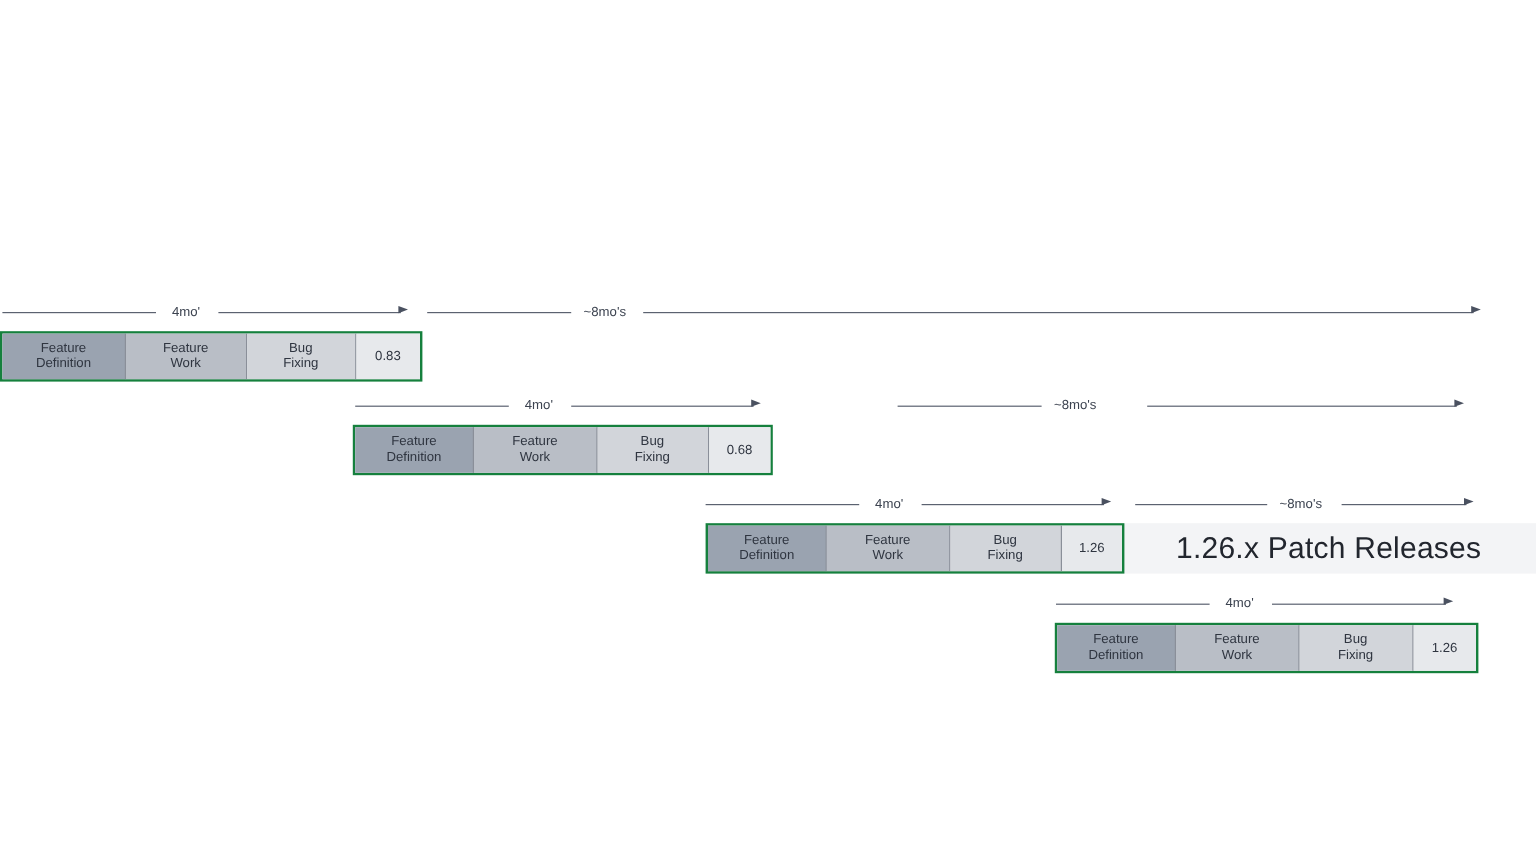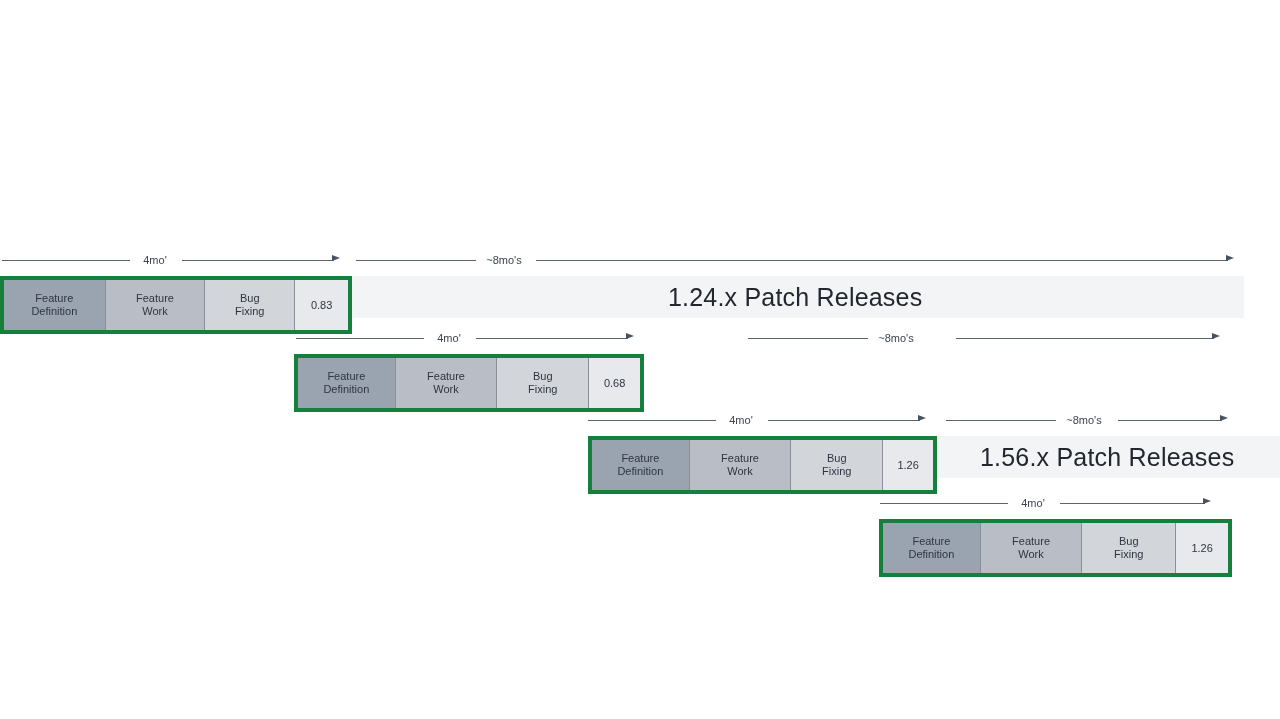--- a/index.html
+++ b/index.html
@@ -57,23 +57,23 @@
     line-height: 16px;
     color: #3c4350;
     white-space: nowrap;
     text-align: center;
   }
 
   
   .phases {
     position: absolute;
     display: flex;
-    border: 4px solid #15803d;
+    border: 2px solid #15803d;
     box-sizing: border-box;
-    height: 58px;
+    height: 42px;
   }
   .phase {
     box-sizing: border-box;
     height: 100%;
     display: flex;
     flex-direction: column;
     align-items: center;
     justify-content: center;
     font-size: 11px;
     line-height: 13px;
@@ -122,23 +122,20 @@
       <div class="arrowhead" style="left:330px;"></div>
     </div>
 
     <div class="rail" style="left:356px; top:0px; width:890px;">
       <div class="seg" style="left:0px; width:120px;"></div>
       <div class="rail-label" style="left:118px; width:60px;">~8mo's</div>
       <div class="seg" style="left:180px; width:692px;"></div>
       <div class="arrowhead" style="left:870px;"></div>
     </div>
 
-    <div class="patch-band" style="left:0px; top:24px; width:1244px;">
-      <div class="patch-label" style="left:668px;">1.24.x Patch Releases</div>
-    </div>
 
     <div class="phases" style="left:0px; top:24px; width:352px;">
       <div class="phase tone-1" style="width:104px;">
         <span class="ln">Feature</span>
         <span class="ln">Definition</span>
       </div>
       <div class="phase tone-2" style="width:102px;">
         <span class="ln">Feature</span>
         <span class="ln">Work</span>
       </div>
@@ -198,21 +195,21 @@
     </div>
 
     <div class="rail" style="left:946px; top:0px; width:292px;">
       <div class="seg" style="left:0px; width:110px;"></div>
       <div class="rail-label" style="left:108px; width:60px;">~8mo's</div>
       <div class="seg" style="left:172px; width:104px;"></div>
       <div class="arrowhead" style="left:274px;"></div>
     </div>
 
     <div class="patch-band" style="left:588px; top:24px; width:692px;">
-      <div class="patch-label" style="left:392px;">1.56.x Patch Releases</div>
+      <div class="patch-label" style="left:392px;">1.26.x Patch Releases</div>
     </div>
 
     <div class="phases" style="left:588px; top:24px; width:349px;">
       <div class="phase tone-1" style="width:100px;">
         <span class="ln">Feature</span>
         <span class="ln">Definition</span>
       </div>
       <div class="phase tone-2" style="width:104px;">
         <span class="ln">Feature</span>
         <span class="ln">Work</span>

